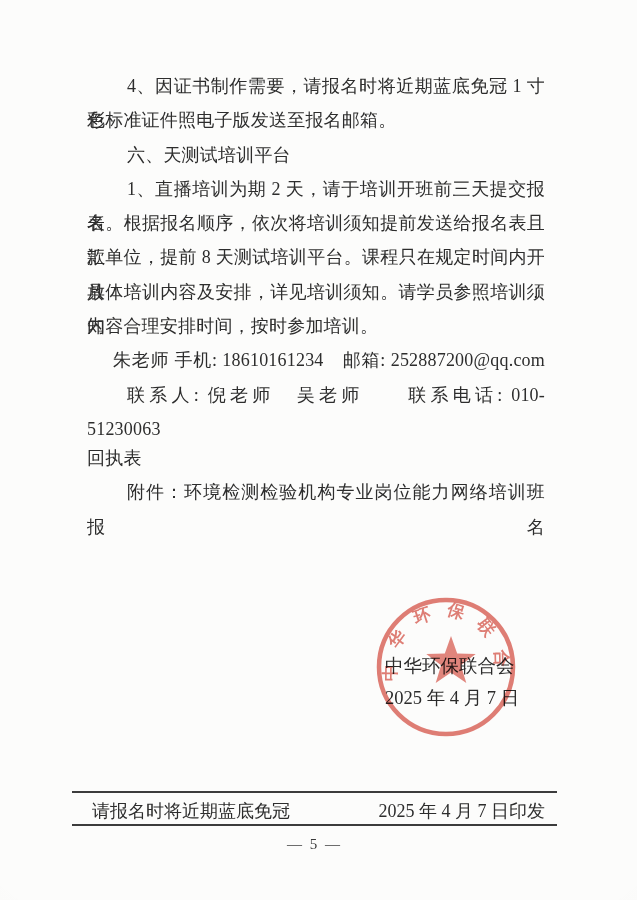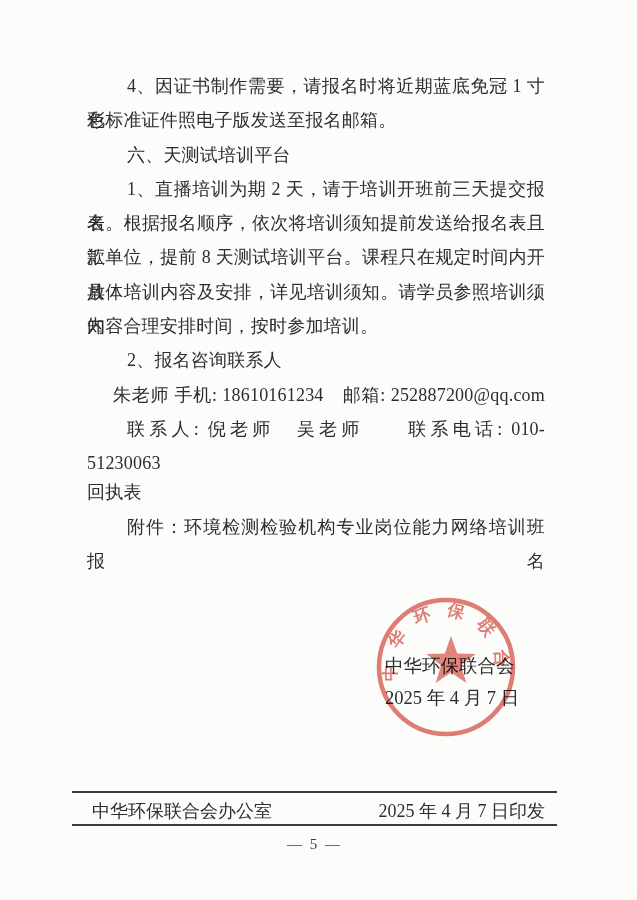--- a/index.html
+++ b/index.html
@@ -62,21 +62,20 @@
 
 <div class="body-text">
   <div class="l ind2 just">4、因证书制作需要，请报名时将近期蓝底免冠 1 寸彩</div>
   <div class="l">色标准证件照电子版发送至报名邮箱。</div>
   <div class="l ind2">六、天测试培训平台</div>
   <div class="l ind2 just">1、直播培训为期 2 天，请于培训开班前三天提交报名</div>
   <div class="l just">表。根据报名顺序，依次将培训须知提前发送给报名表且汇</div>
   <div class="l just">款单位，提前 8 天测试培训平台。课程只在规定时间内开放，</div>
   <div class="l just">具体培训内容及安排，详见培训须知。请学员参照培训须知</div>
   <div class="l">内容合理安排时间，按时参加培训。</div>
-  <div class="l ind2">2、报名咨询联系人</div>
   <div class="l ind15 just">朱老师 手机: 18610161234　邮箱: 252887200@qq.com</div>
   <div class="l ind2 just">联系人: 倪老师　吴老师　　联系电话: 010-51230063</div>
   <div class="spacer"></div>
   <div class="l">回执表</div>
   <div class="l ind2 just">附件：环境检测检验机构专业岗位能力网络培训班报名</div>
 </div>
 
 <div class="signature sig-org">中华环保联合会</div>
 <div class="signature sig-date">2025 年 4 月 7 日</div>
 
@@ -84,17 +83,17 @@
   <circle cx="75" cy="70" r="67" fill="none" stroke-width="4.5" opacity="0.85" stroke="#d95b50"></circle>
   <polygon transform="translate(80,65)" opacity="0.8" points="0,-26 6.2,-8.6 24.7,-8 9.9,3.2 15.3,21 0,10.6 -15.3,21 -9.9,3.2 -24.7,-8 -6.2,-8.6" fill="#d95b50"></polygon>
   <path id="seal-arc" d="M 32,95 A 50,50 0 1 1 118,95" fill="none"></path>
   <text class="seal-arc-text" opacity="0.85" fill="#d95b50">
     <textPath href="#seal-arc" startOffset="12">中华环保联合会</textPath>
   </text>
 </svg>
 
 <div class="footer-rule rule-top"></div>
 <div class="footer-row">
-  <span class="footer-office">中华环保联合会办公室</span>
+  <span class="footer-office">请报名时将近期蓝底免冠</span>
   <span class="footer-issued">2025 年 4 月 7 日印发</span>
 </div>
 <div class="footer-rule rule-bottom"></div>
 <div class="page-number">— 5 —</div>
 
 </body></html>

